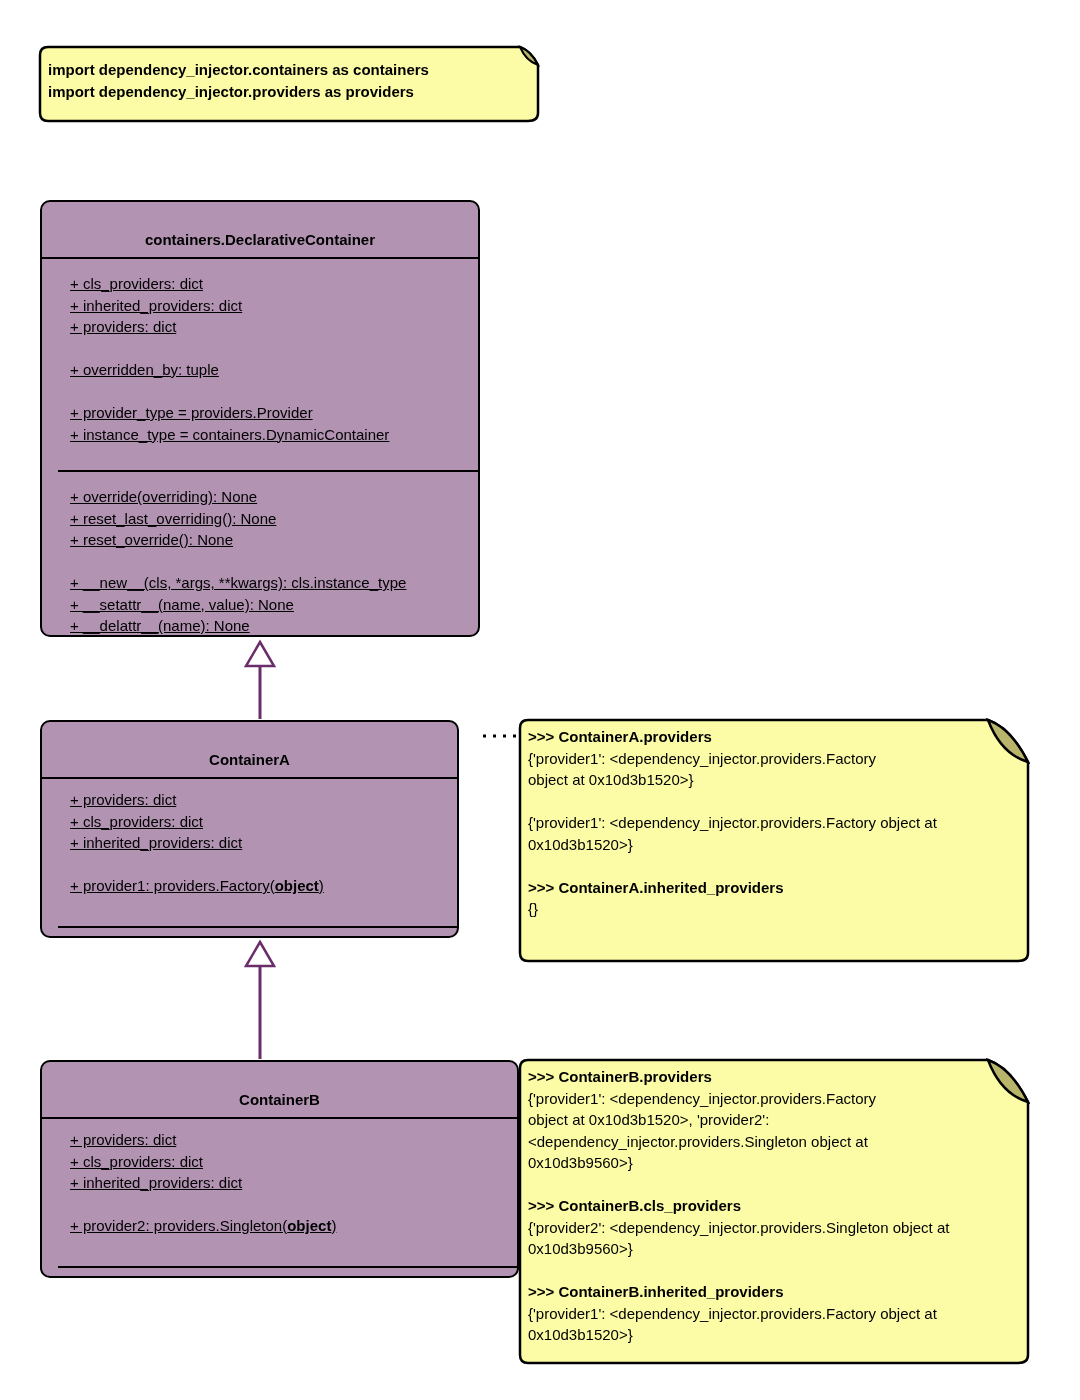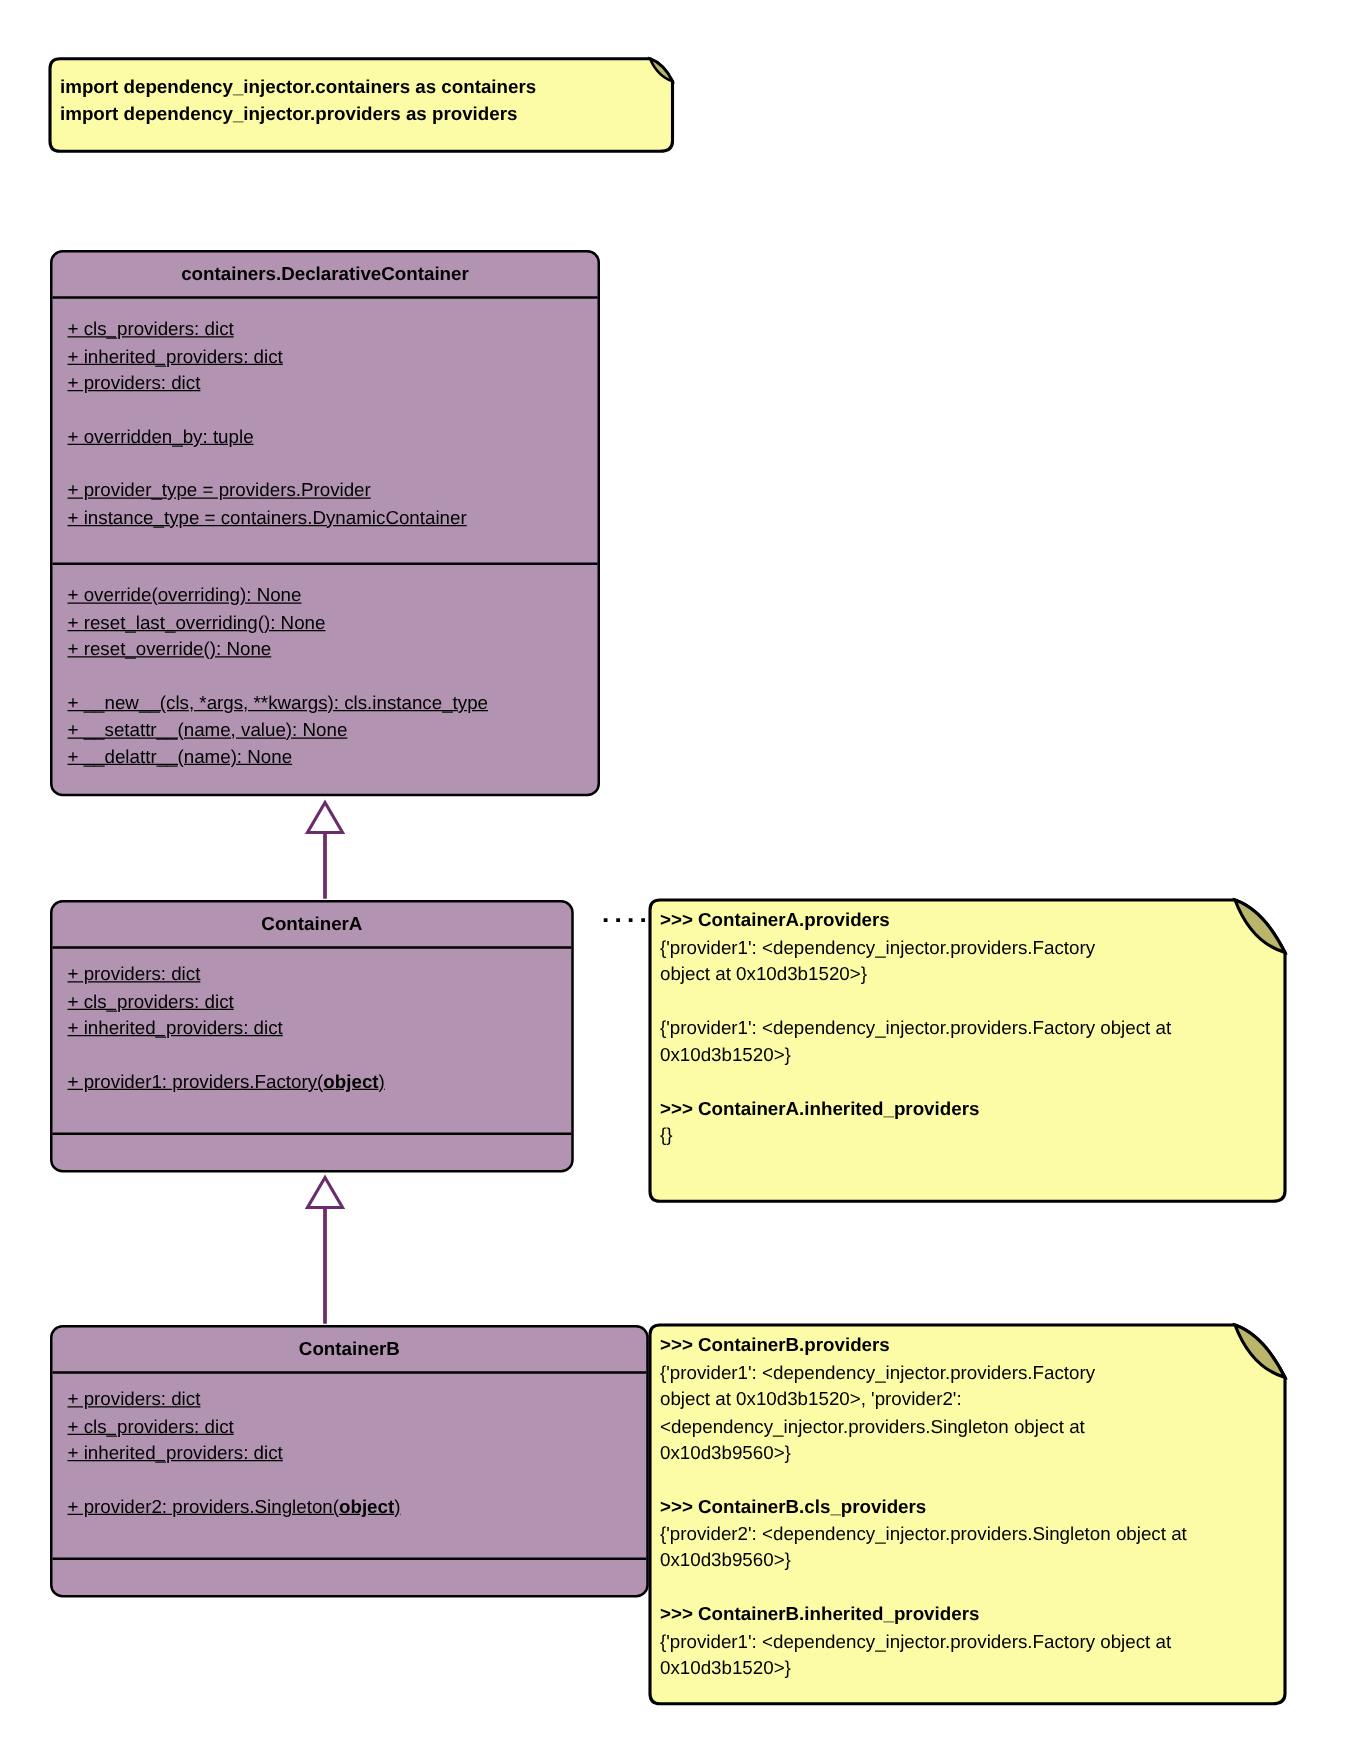--- a/index.html
+++ b/index.html
@@ -22,22 +22,23 @@
     border-radius:10px;
     box-sizing:border-box;
     display:flex;flex-direction:column;
   }
   .uml-title{
     font-weight:bold;text-align:center;
     line-height:35px;height:37px;
     border-bottom:2.5px solid #000;
     box-sizing:border-box;
     flex:0 0 auto;
+    margin-top:20px;
   }
-  .uml-section{box-sizing:border-box;padding-top:14px;flex:0 0 auto;}
+  .uml-section{box-sizing:border-box;padding-top:14px;flex:0 0 auto;margin-left:16px;}
   .uml-section + .uml-section{border-top:2.5px solid #000;}
   .uml-section.empty{flex:1 1 auto;padding:0;}
   .member{
     height:21.5px;line-height:21.5px;
     padding-left:12px;white-space:pre;
     text-decoration:underline;
   }
   .member-gap{height:21.5px;}
 
   

